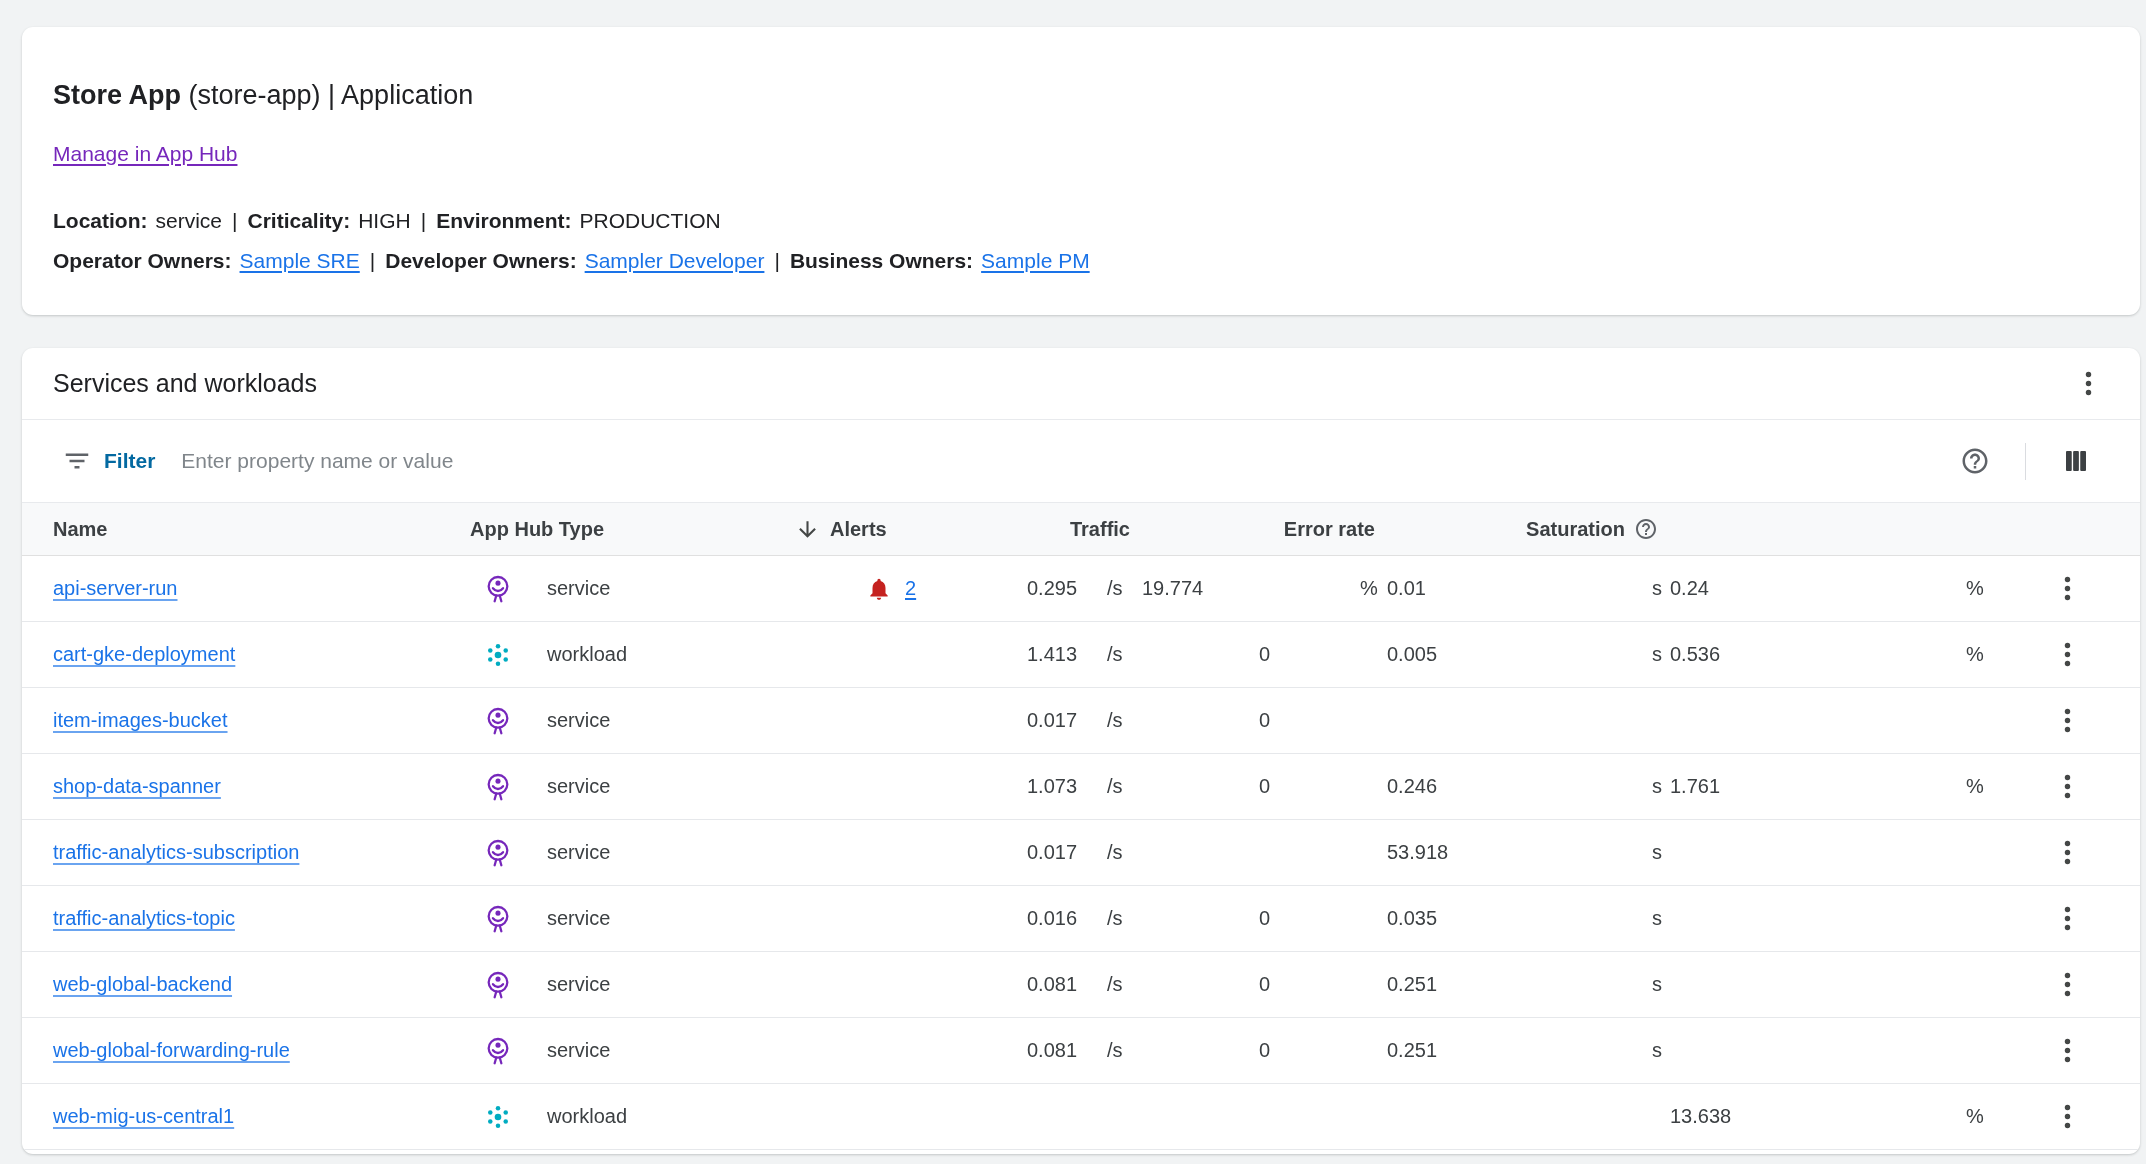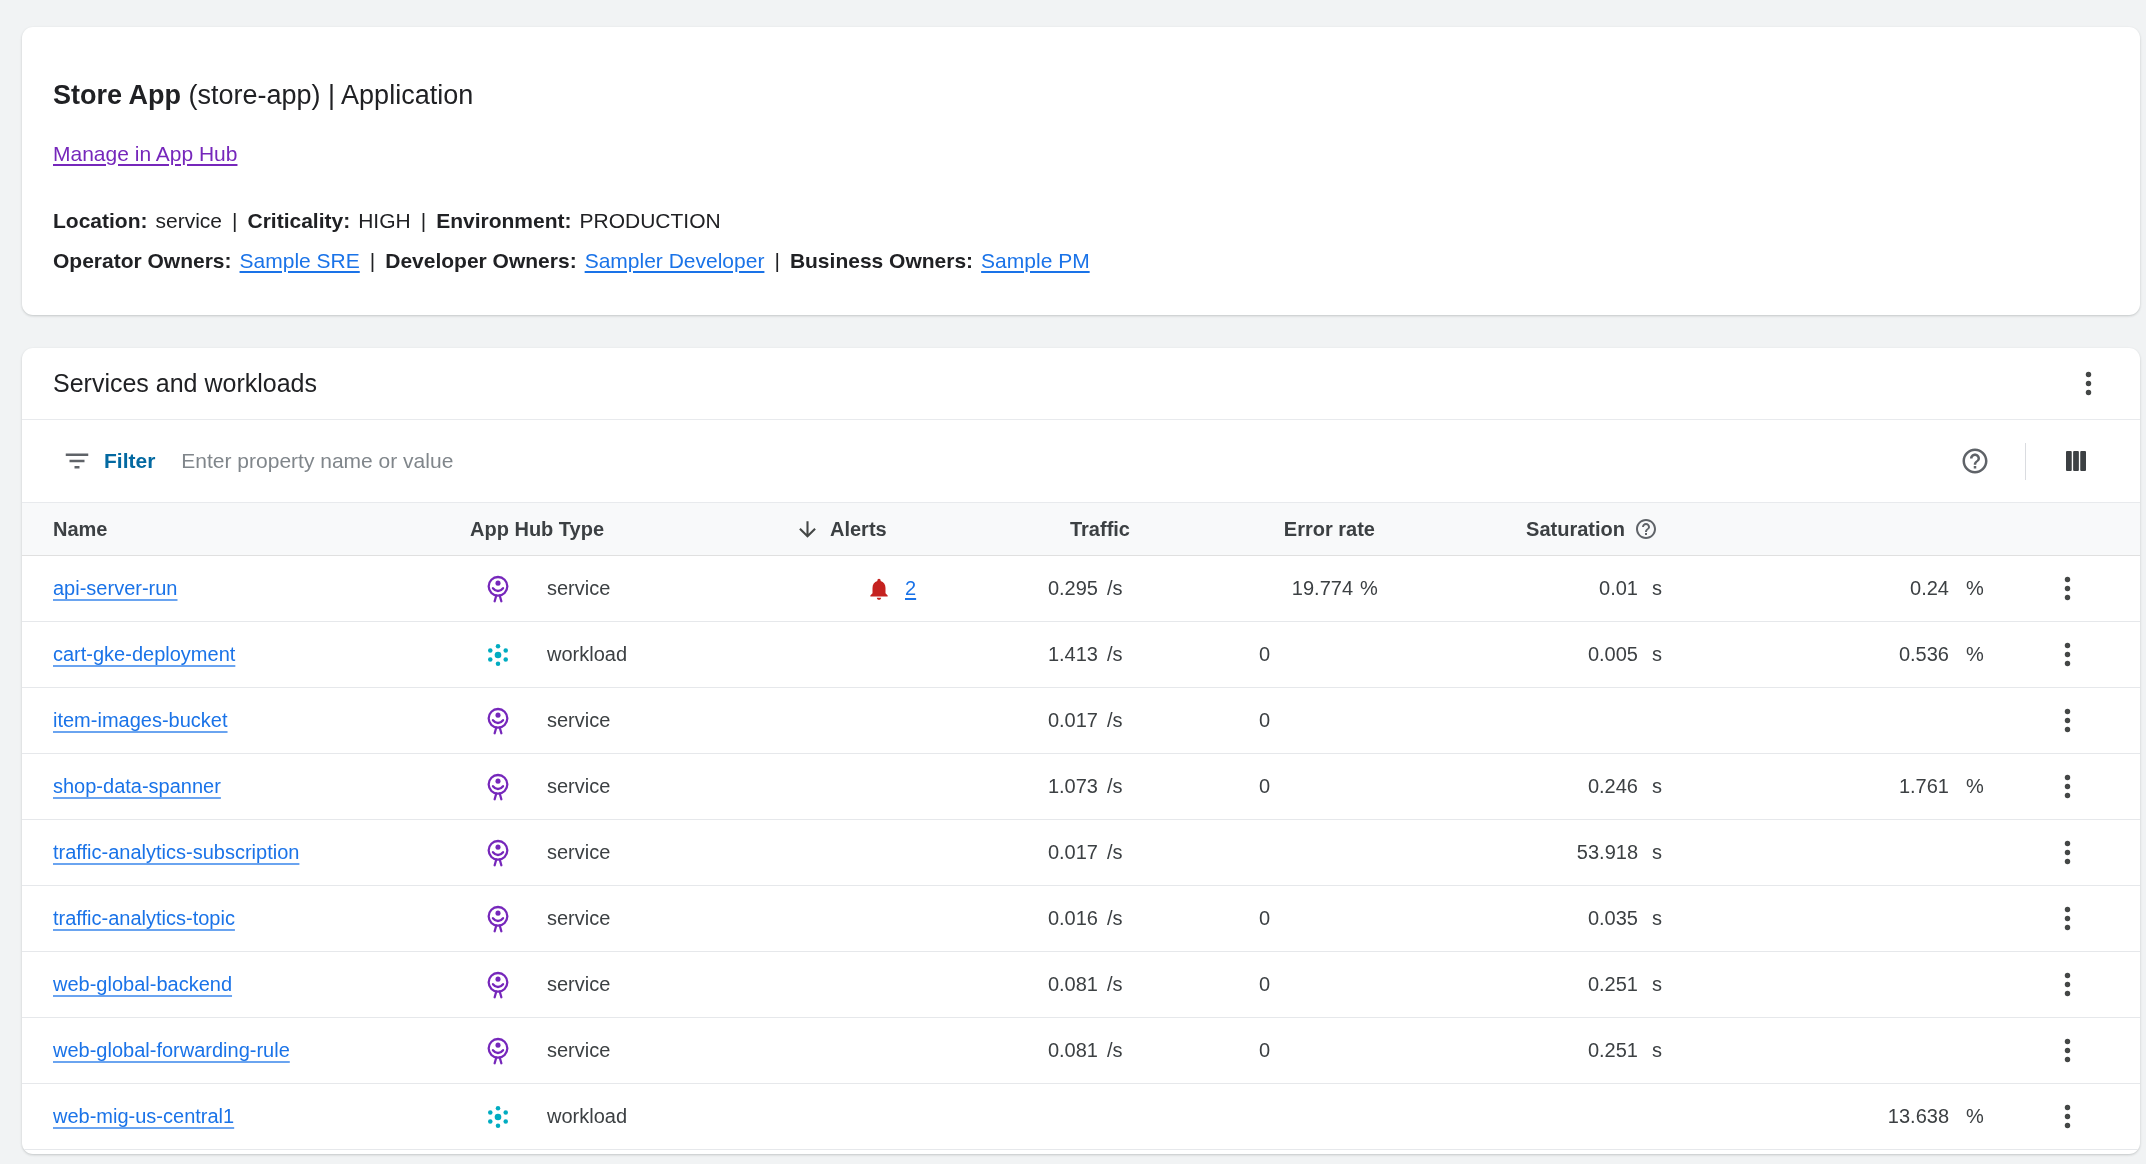--- a/index.html
+++ b/index.html
@@ -97,21 +97,21 @@
   .type-icon { display: flex; width: 32px; height: 32px; flex: none; }
   .service-icon { color: var(--service_icon, #7627bb); }
   .workload-icon { color: var(--workload_icon, #00acc1); }
   .c-alerts { display: flex; align-items: center; padding-left: 79px; gap: 13px; }
   .bell { display: flex; color: var(--alert, #c5221f); }
   .alert-link {
     color: var(--link, #1a73e8);
     text-decoration: underline; text-underline-offset: 3px;
   }
   .cell-num { display: flex; align-items: center; height: 100%; }
-  .cell-num .val { flex: 1; text-align: right; }
+  .cell-num .val { flex: 1; text-align: left; }
   .cell-num .unit { text-align: left; }
   .cell-traffic .unit    { width: 44px; padding-left: 9px; }
   .cell-error .unit      { width: 34px; padding-left: 7px; }
   .cell-latency .unit    { width: 32px; padding-left: 14px; }
   .cell-saturation .unit { width: 45px; padding-left: 17px; }
   .cell-num.solo { justify-content: center; }
   .cell-num.solo .val { flex: 0; }
   .c-actions { display: flex; justify-content: center; }
 </style>
 </head>

